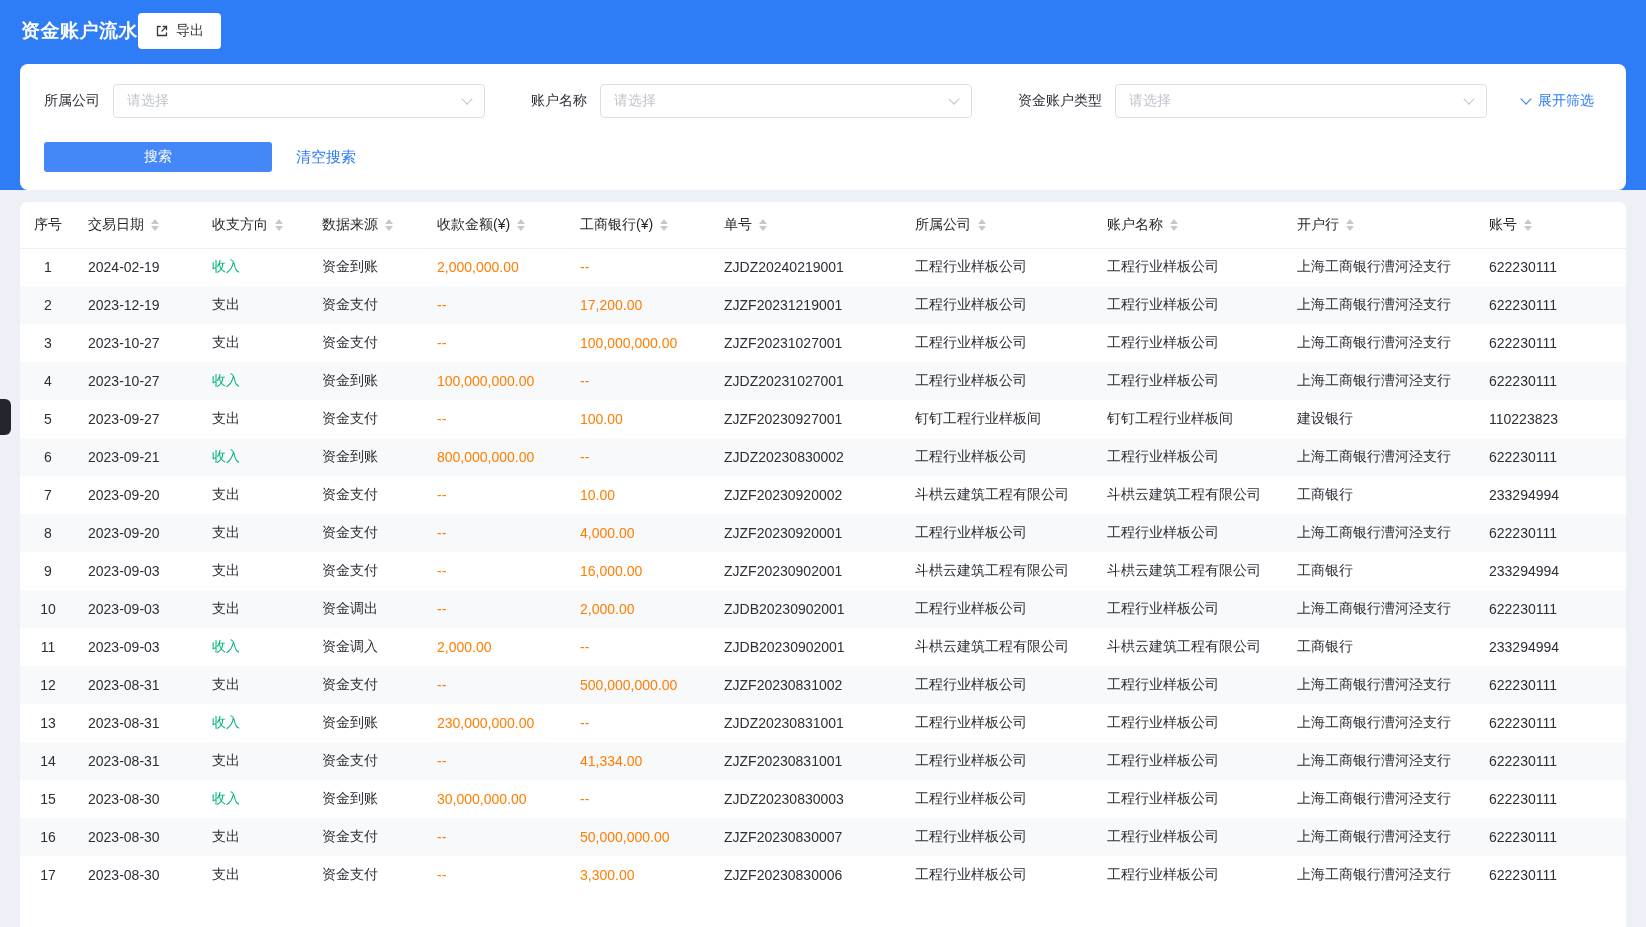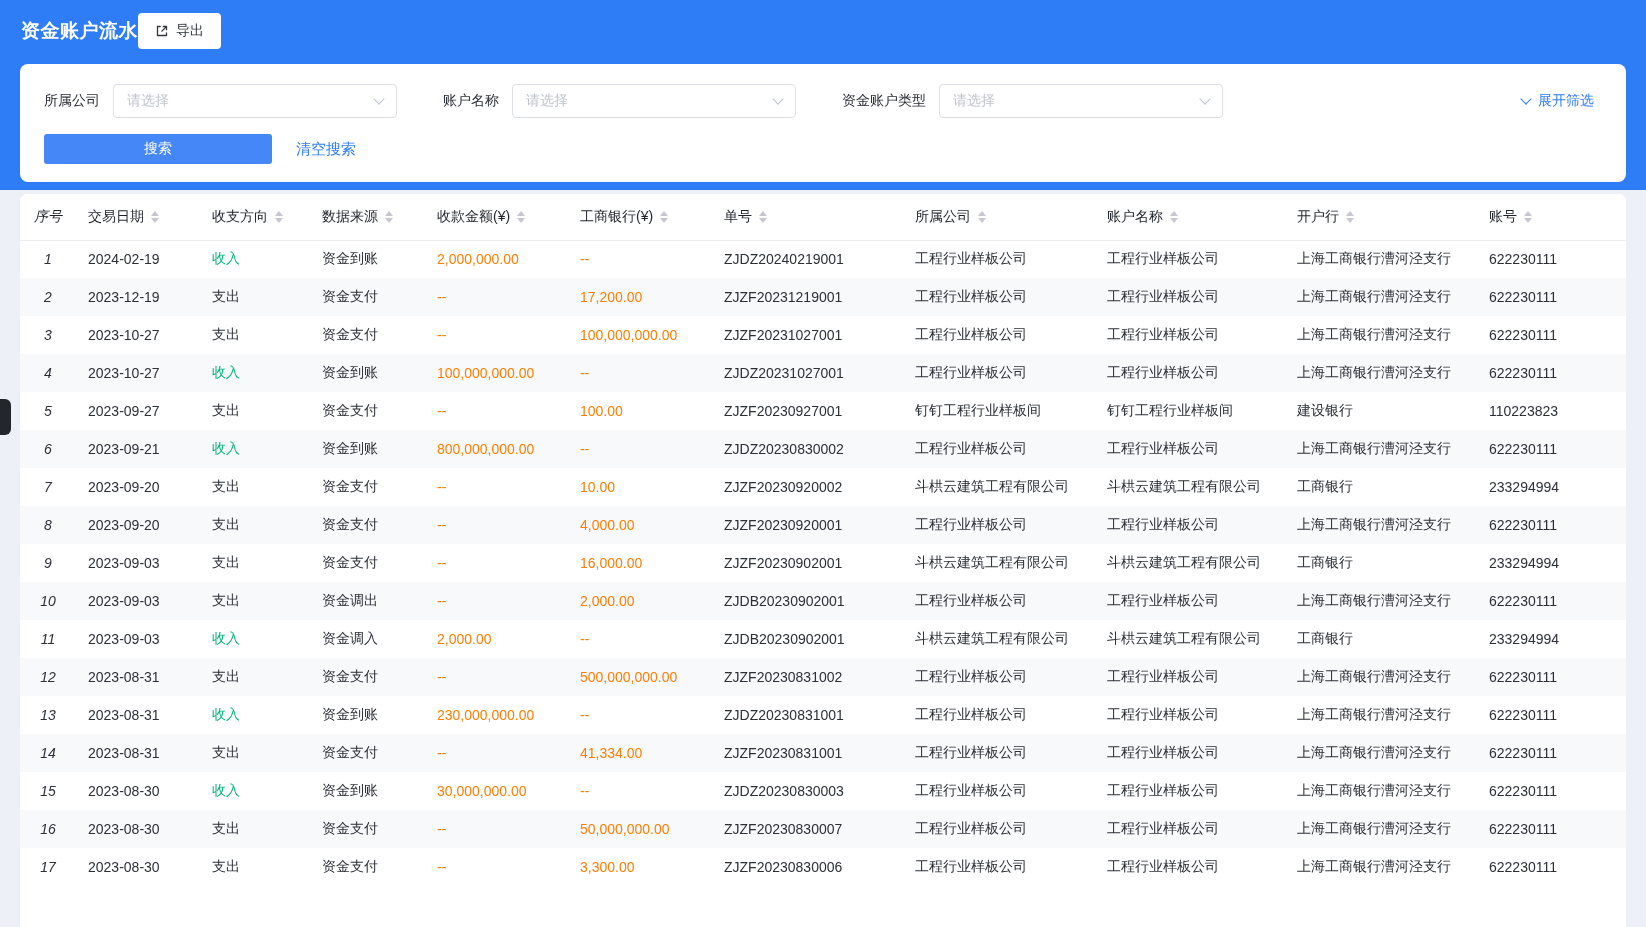--- a/index.html
+++ b/index.html
@@ -37,38 +37,38 @@
     margin: 2px 20px 0;
     background: #fff; border-radius: 8px;
     padding: 20px 24px 18px;
     flex: 0 0 auto;
   }
   .filter-row { display: flex; align-items: center; }
   .filter-group { display: flex; align-items: center; }
   .filter-group + .filter-group { margin-left: 46px; }
   .filter-label { font-size: 14px; color: #2b2f36; margin-right: 13px; white-space: nowrap; }
   .select {
-    width: 284px; height: 34px;
+    width: 372px; height: 34px;
     border: 1px solid #dcdfe6; border-radius: 4px;
     display: flex; align-items: center; justify-content: space-between;
     padding: 0 13px; background: #fff; cursor: pointer;
   }
   .select .ph { color: #c0c4cc; font-size: 14px; }
   .chevron-down {
     width: 8px; height: 8px;
     border-right: 1.5px solid #c0c4cc; border-bottom: 1.5px solid #c0c4cc;
     transform: rotate(45deg); margin-top: -4px;
   }
   .expand-link {
     margin-left: auto; margin-right: 8px;
     display: flex; align-items: center; gap: 8px;
     color: var(--primary, #2E7CF6); font-size: 14px; cursor: pointer; white-space: nowrap;
   }
   .expand-link .chevron-down { border-color: var(--primary, #2E7CF6); }
-  .action-row { margin-top: 16px; display: flex; align-items: center; }
+  .action-row { margin-top: 24px; display: flex; align-items: center; }
   .search-btn {
     width: 228px; height: 30px;
     background: var(--search-button, #4687F8); color: #fff;
     border: none; border-radius: 3px; font-size: 14px; cursor: pointer;
     font-family: inherit;
   }
   .clear-link { margin-left: 24px; color: var(--primary, #2E7CF6); font-size: 15px; cursor: pointer; }
   
   .table-card {
     flex: 1 1 auto;
@@ -85,21 +85,21 @@
     font-weight: 500; color: #1f2329; text-align: left;
     background: #fff; border-bottom: 1px solid #eceef1;
     white-space: nowrap;
   }
   .th-inner { display: inline-flex; align-items: center; }
   tbody td {
     height: 38px; padding: 0 12px;
     white-space: nowrap; overflow: hidden;
   }
   tbody tr:nth-child(even) { background: #f8f9fb; }
-  th:first-child, td:first-child { text-align: center; padding: 0 4px; font-style: italic; }
+  th:first-child, td:first-child { text-align: center; padding: 0 4px; }
   td.amount { color: var(--amount-orange, #FF7D00); }
   td.direction.income { color: var(--income-green, #00B578); }
   .sort { display: inline-flex; flex-direction: column; margin-left: 7px; gap: 2px; cursor: pointer; }
   .sort .up {
     width: 0; height: 0;
     border-left: 4px solid transparent; border-right: 4px solid transparent;
     border-bottom: 5px solid #c5c8ce;
   }
   .sort .down {
     width: 0; height: 0;

